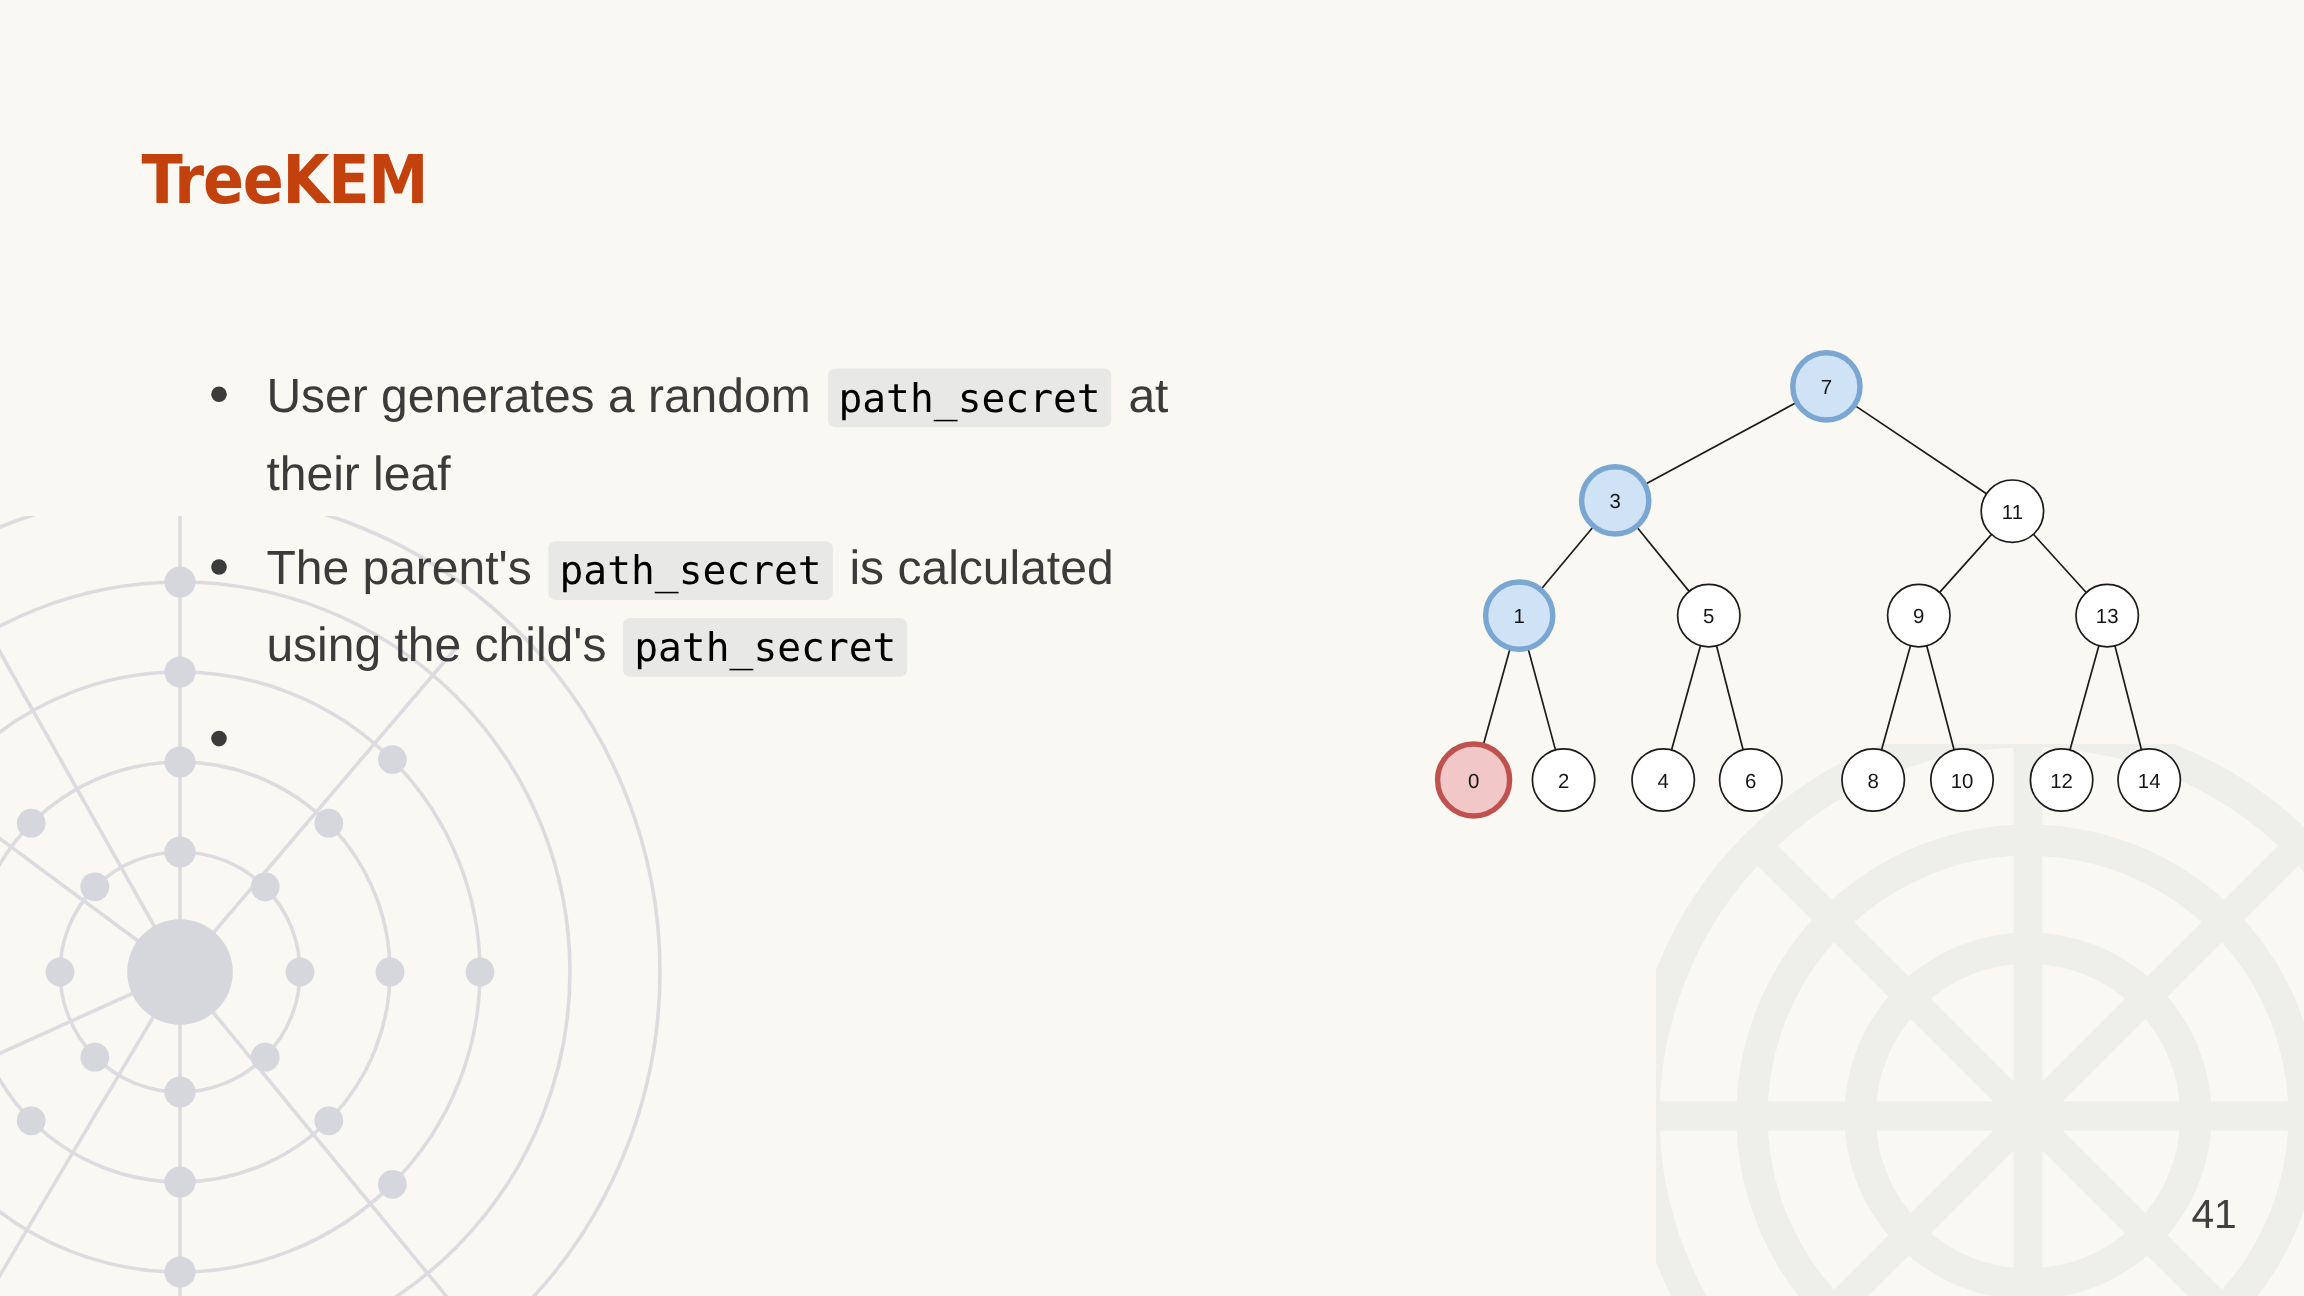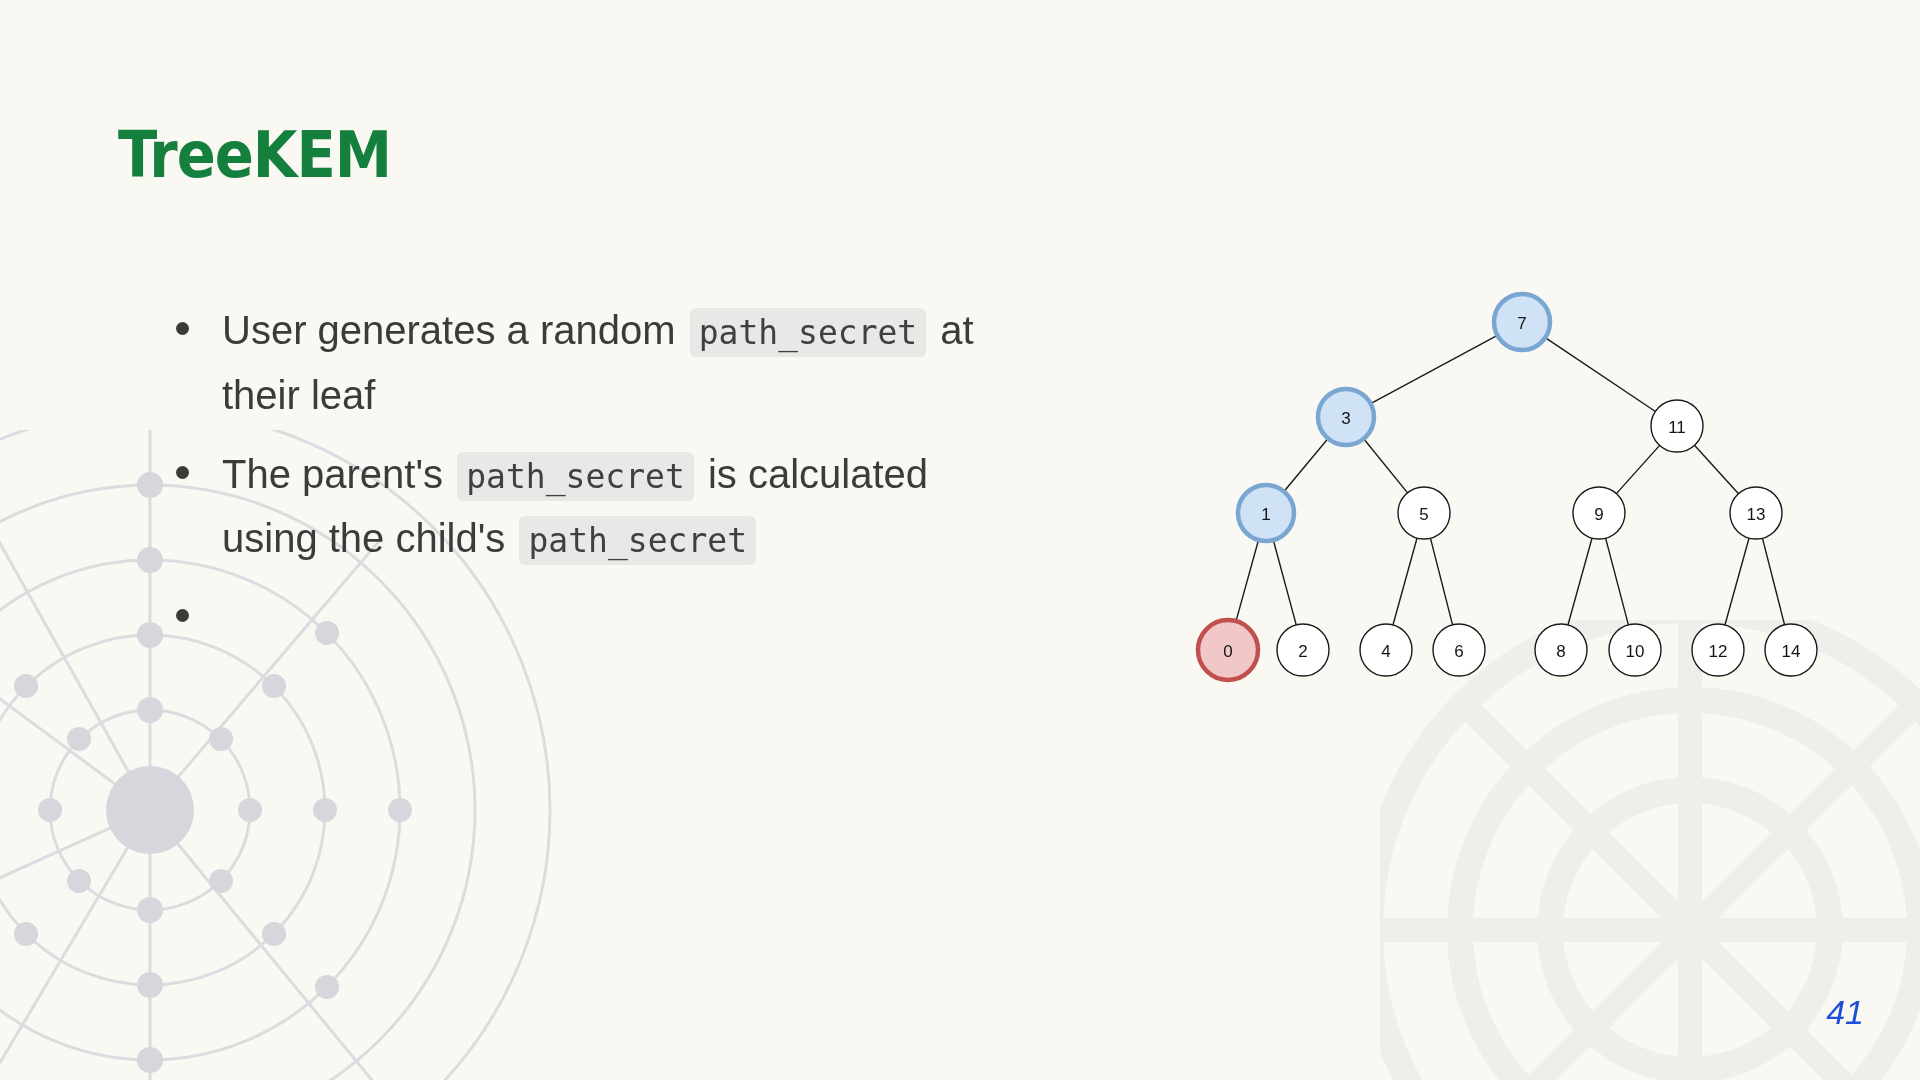--- a/index.html
+++ b/index.html
@@ -13,22 +13,22 @@
   .slide { position:absolute; inset:0; }
 
   
   .wm { position:absolute; pointer-events:none; }
   .wm-left { left:-180px; top:430px; width:760px; height:760px; opacity:1; }
   .wm-right { left:1380px; top:620px; width:620px; height:620px; opacity:1; }
 
   
   .title {
     position:absolute; left:118px; top:118px;
-    font-size:64px; font-weight:bold; letter-spacing:-1px;
-    color:#15803d;
+    font-size:56px; font-weight:bold; letter-spacing:-1px;
+    color:#c2410c;
     font-family:"DejaVu Sans", sans-serif;
     font-stretch:condensed;
   }
 
   
   .bullets {
     position:absolute; left:160px; top:298px; width:860px;
   }
   .bullet {
     position:relative;
@@ -42,42 +42,41 @@
   .bullet .dot {
     position:absolute; left:16px; top:24px;
     width:13px; height:13px; border-radius:50%;
     background:#3b3b3b;
   }
   .bullet .txt { display:inline; }
   code.cs {
     font-family:"DejaVu Sans Mono", monospace;
     font-size:33px;
     background:#e8e8e6;
-    color:#404040;
+    color:#000000;
     padding:5px 9px;
     border-radius:6px;
     white-space:nowrap;
     margin:0 3px;
   }
 
   
   .tree { position:absolute; left:1140px; top:290px; width:770px; height:500px; }
   .tree svg { display:block; width:770px; height:500px; overflow:visible; }
   .nodelabel {
     font-family:"Liberation Sans", sans-serif;
     font-size:17px; fill:#151515;
     text-anchor:middle; dominant-baseline:central;
   }
 
   
   .pageno {
     position:absolute; right:56px; bottom:48px;
-    font-size:34px; color:#1d4ed8;
-    font-family:"Liberation Sans", sans-serif;
-    font-style:italic;
+    font-size:34px; color:#404040;
+    font-family:"Liberation Sans", sans-serif;
   }
 </style>
 </head>
 <body>
 
 <div class="slide">
 
   <svg class="wm wm-left" viewBox="0 0 760 760" aria-hidden="true">
     <g stroke="#dcdce0" stroke-width="3" fill="none">
       <circle cx="330" cy="380" r="100"></circle>

